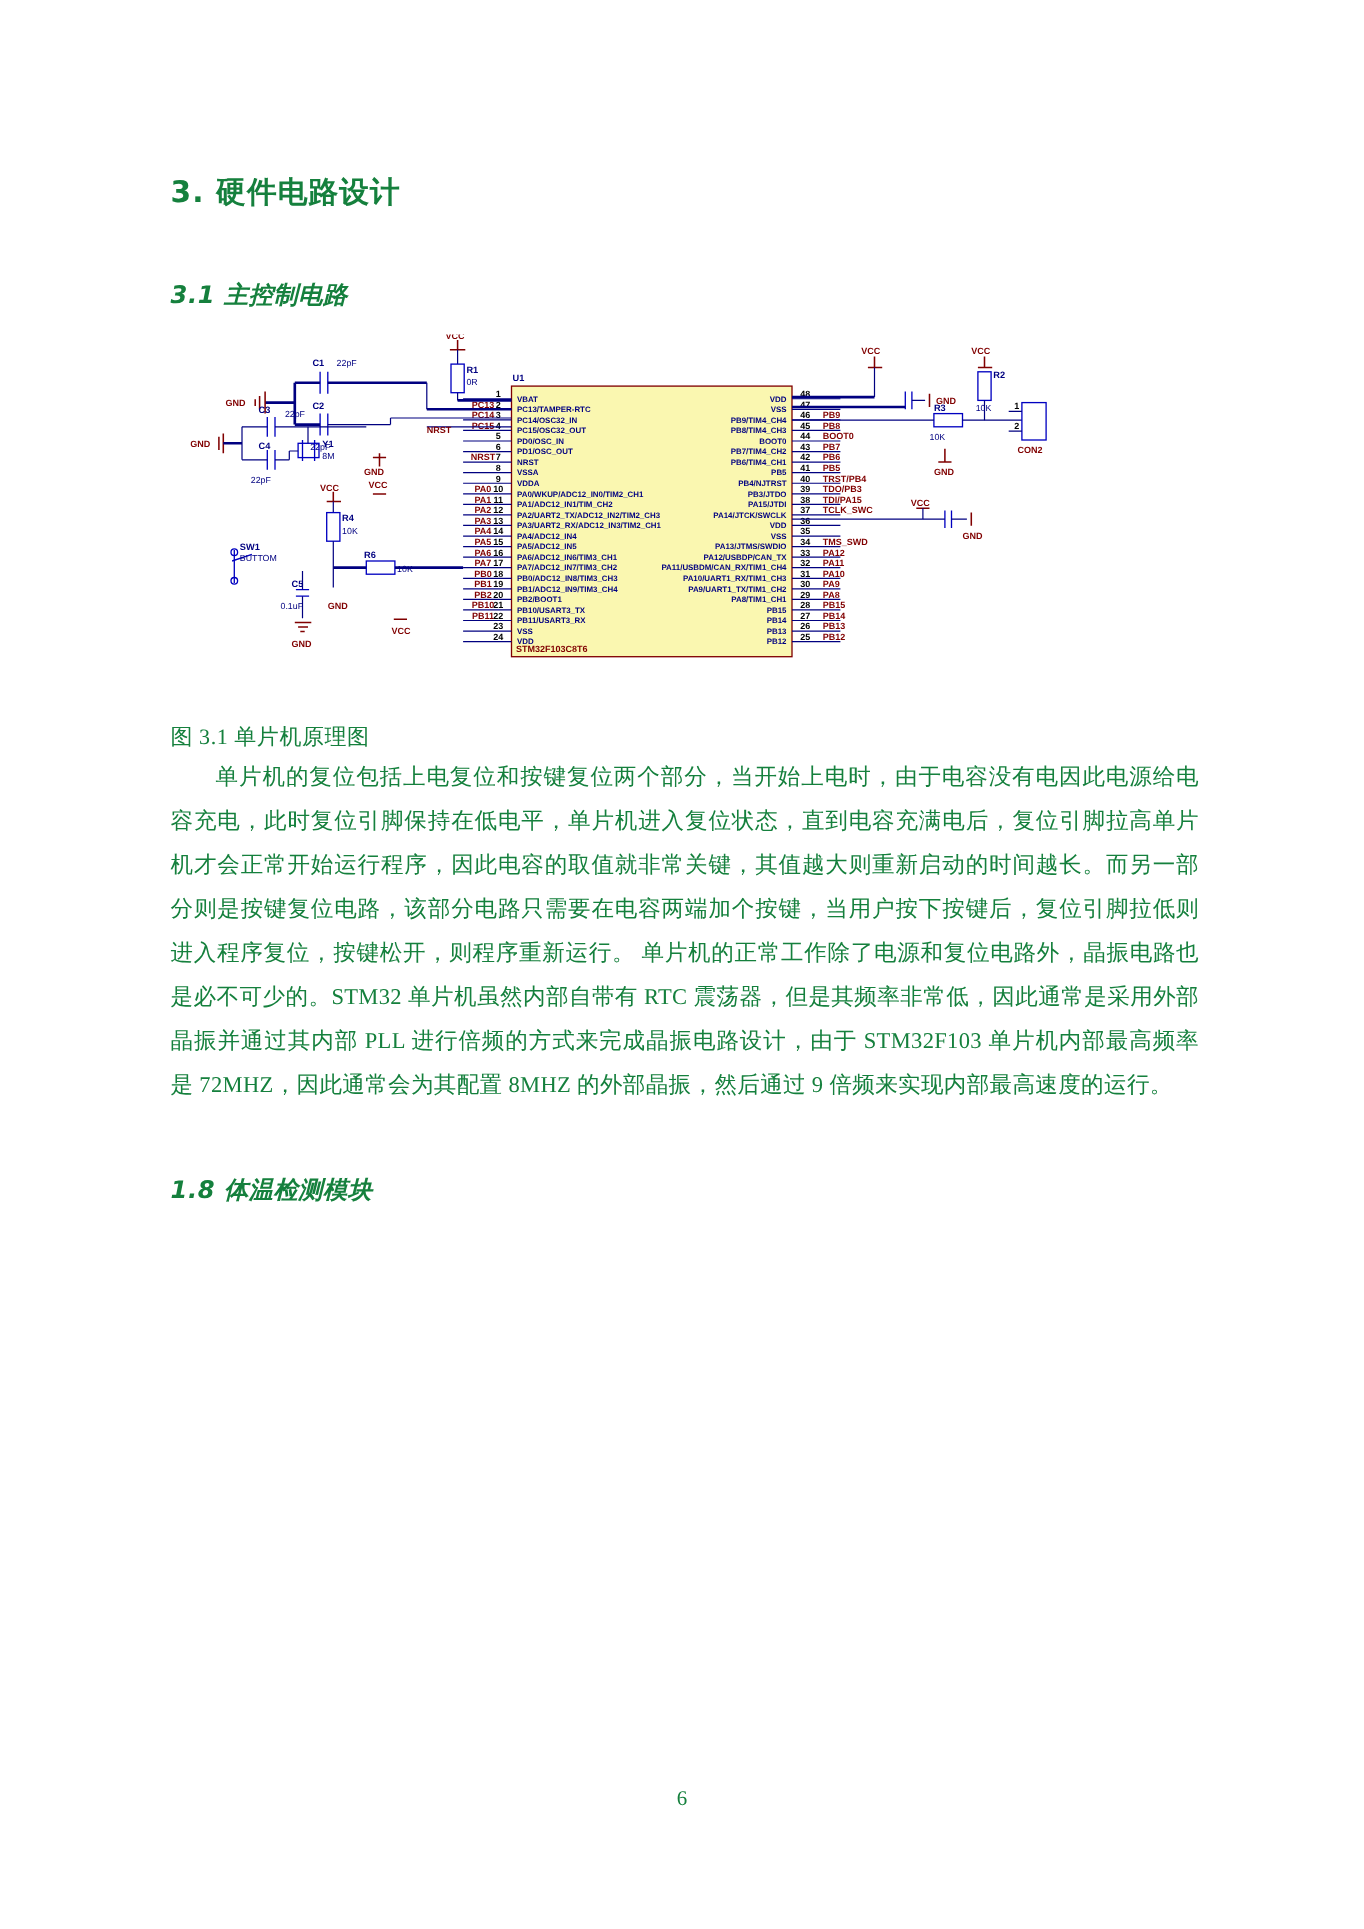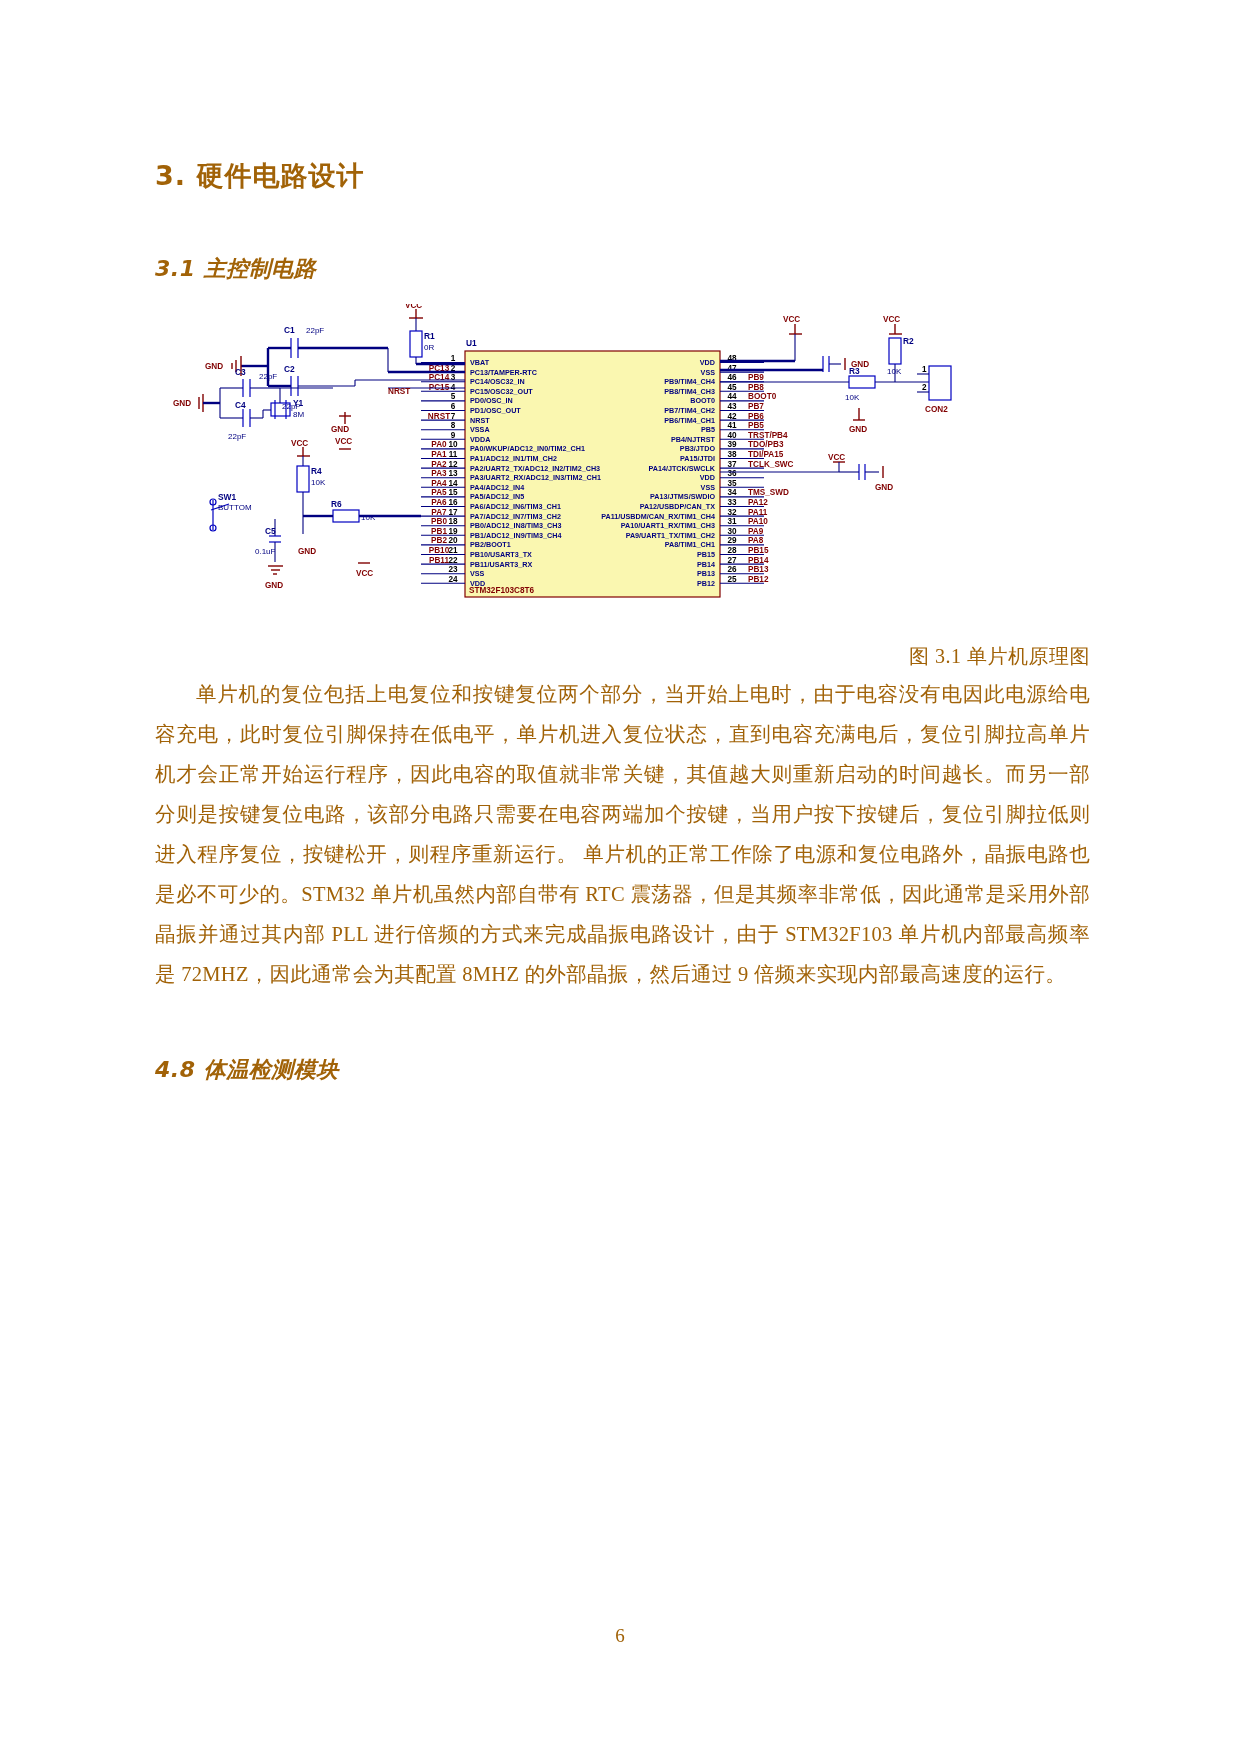--- a/index.html
+++ b/index.html
@@ -8,21 +8,21 @@
     background: #ffffff;
   }
   .page {
     position: relative;
     width: 1240px;
     height: 1754px;
     background: #ffffff;
     margin: 0 auto;
     overflow: hidden;
     font-family: "Liberation Serif", "DejaVu Serif", serif;
-    color: #a16207;
+    color: #15803d;
   }
   .content {
     position: absolute;
     left: 155px;
     top: 0;
     width: 935px;
   }
   h1.sec-title {
     font-family: "DejaVu Sans", "Liberation Sans", sans-serif;
     font-size: 27px;
@@ -53,23 +53,23 @@
   }
   .par-gap-first { padding-top: 36px; }
 
   .figure-wrap {
     margin-top: 20px;
     width: 935px;
     display: flex;
     justify-content: center;
   }
   .fig-caption {
-    text-align: right;
+    text-align: left;
     font-size: 20px;
-    margin-top: 9px;
+    margin-top: 22px;
     margin-bottom: 4px;
     letter-spacing: 0.5px;
   }
   .page-number {
     position: absolute;
     left: 0;
     right: 0;
     top: 1625px;
     text-align: center;
     font-size: 19px;
@@ -468,18 +468,18 @@
           <text class="t-net" x="702" y="186">GND</text>
         </g>
 
       </svg>
     </div>
 
     <div class="fig-caption">图 3.1 单片机原理图</div>
 
     <p class="body-par">单片机的复位包括上电复位和按键复位两个部分，当开始上电时，由于电容没有电因此电源给电容充电，此时复位引脚保持在低电平，单片机进入复位状态，直到电容充满电后，复位引脚拉高单片机才会正常开始运行程序，因此电容的取值就非常关键，其值越大则重新启动的时间越长。而另一部分则是按键复位电路，该部分电路只需要在电容两端加个按键，当用户按下按键后，复位引脚拉低则进入程序复位，按键松开，则程序重新运行。 单片机的正常工作除了电源和复位电路外，晶振电路也是必不可少的。STM32 单片机虽然内部自带有 RTC 震荡器，但是其频率非常低，因此通常是采用外部晶振并通过其内部 PLL 进行倍频的方式来完成晶振电路设计，由于 STM32F103 单片机内部最高频率是 72MHZ，因此通常会为其配置 8MHZ 的外部晶振，然后通过 9 倍频来实现内部最高速度的运行。</p>
 
-    <h2 class="sub-title">4.8  体温检测模块</h2>
+    <h2 class="sub-title">1.8  体温检测模块</h2>
 
   </div>
 
   <div class="page-number">6</div>
 </div>
 
 </body></html>

